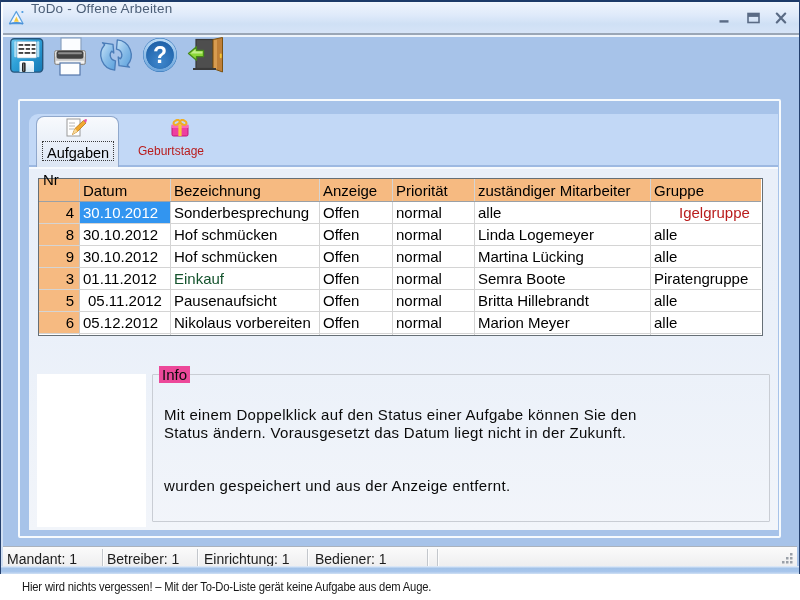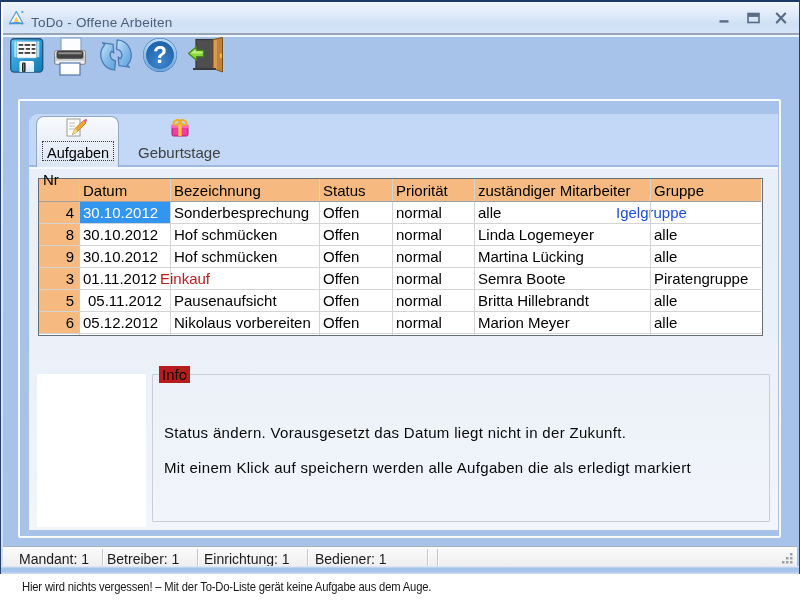--- a/index.html
+++ b/index.html
@@ -3,48 +3,48 @@
 <meta charset="utf-8">
 <style>
 * { margin:0; padding:0; box-sizing:border-box; }
 html,body { width:800px; height:600px; background:#fff; font-family:"Liberation Sans",sans-serif; overflow:hidden; }
 #win { position:absolute; left:0; top:0; width:800px; height:574px; background:#a7c3e9; }
 
 #topline { position:absolute; left:0; top:0; width:800px; height:2px; background:#1c3a68; }
 #topwhite { position:absolute; left:0; top:2px; width:800px; height:1px; background:#f0f6fc; }
 #titlebar { position:absolute; left:1px; top:3px; width:798px; height:30px;
   background:linear-gradient(#eef4fc 0%, #dfeafa 40%, #cfe0f5 70%, #d6e4f7 100%); }
-#titletext { position:absolute; left:31px; top:15px; font-size:13.5px; color:#4c5f78; letter-spacing:0.2px; }
+#titletext { position:absolute; left:31px; top:1px; font-size:13.5px; color:#4c5f78; letter-spacing:0.2px; }
 #tbsep1 { position:absolute; left:0; top:33px; width:800px; height:2px; background:#9aa6b6; }
 #tbsep2 { position:absolute; left:0; top:35px; width:800px; height:2px; background:#eef4fb; }
 
 #lline { position:absolute; left:0; top:0; width:1px; height:574px; background:#24406e; }
 #rline { position:absolute; left:799px; top:0; width:1px; height:574px; background:#24406e; }
 
 #panel { position:absolute; left:18px; top:99px; width:763px; height:439px; border:2px solid #f6fafd; border-radius:2px; }
 
 #tabstrip { position:absolute; left:29px; top:114px; width:749px; height:51px;
   background:#c2d8f6; border-radius:9px 0 0 0; }
 #tabdark { position:absolute; left:29px; top:165px; width:749px; height:1.5px; background:#9db9e2; }
 #tabwhite { position:absolute; left:29px; top:166.5px; width:749px; height:2px; background:#f7fafd; }
 #tabpage { position:absolute; left:29px; top:168.5px; width:749px; height:361.5px;
   background:linear-gradient(#e9eff9, #eaf0f9 45%, #f2f5fa); }
 #tabAuf { position:absolute; left:36px; top:116px; width:83px; height:51px;
   background:linear-gradient(#f8fafd, #e9eff8 55%, #dce6f4); border:1px solid #90a8cc; border-bottom:none; border-radius:8px 8px 0 0; }
 #tabAufFocus { position:absolute; left:42px; top:141px; width:72px; height:20px; border:1px dotted #3a3a3a; }
 #tabAufText { position:absolute; left:47px; top:145px; font-size:14.5px; color:#000; }
-#tabGebText { position:absolute; left:138px; top:144px; font-size:15px; color:#404040; }
+#tabGebText { position:absolute; left:138px; top:144px; font-size:12px; color:#b91c1c; }
 
 #grid { position:absolute; left:38px; top:178px; width:725px; height:158px; background:#fff; border:1px solid #666f76; }
 .cell { position:absolute; font-size:15px; color:#000; white-space:nowrap; overflow:hidden; }
 
 #whitebox { position:absolute; left:37px; top:374px; width:109px; height:153px; background:#fff; }
 
 #infobox { position:absolute; left:152px; top:374px; width:618px; height:148px; border:1px solid #c9cdd4; border-radius:1px; }
-#infolabel { position:absolute; left:159px; top:366px; padding:0 3px; font-size:15px; color:#0a0a0a; background:#b91c1c; }
+#infolabel { position:absolute; left:159px; top:366px; padding:0 3px; font-size:15px; color:#0a0a0a; background:#ec4899; }
 .infoline { position:absolute; left:164px; font-size:15px; letter-spacing:0.32px; color:#0a0a0a; white-space:nowrap; }
 
 #statusbar { position:absolute; left:3px; top:546px; width:794px; height:22px;
   background:linear-gradient(#fbfbfb, #ededee); border-top:1px solid #aab2bd; }
 .sbsep { position:absolute; top:2px; width:1px; height:18px; background:#c3c7cc; box-shadow:1px 0 0 #fdfdfd; }
 .sbtext { position:absolute; top:4px; font-size:14px; color:#1c1c1c; }
 #grip { position:absolute; right:3px; bottom:3px; width:13px; height:13px; }
 
 #botborder { position:absolute; left:0; top:566px; width:800px; height:8px;
   background:linear-gradient(#e8f0fa, #a2c2e8 30%, #a8c6ec 70%, #d0e0f4); }
@@ -182,48 +182,48 @@
   <div id="tabGebText">Geburtstage</div>
 
   <div id="grid"></div>
   <div id="gridcells">
       <div style="position:absolute;left:39px;top:179px;width:722px;height:23px;background:#f6ba81"></div>
       <div style="position:absolute;left:39px;top:202px;width:40px;height:132px;background:#f6ba81"></div>
       <div style="position:absolute;left:80px;top:202px;width:90px;height:21px;background:#3295f0"></div>
       <div class="cell" style="left:43px;top:171px;width:32px">Nr</div>
       <div class="cell" style="left:83px;top:181.5px;width:83px">Datum</div>
       <div class="cell" style="left:174px;top:181.5px;width:141px">Bezeichnung</div>
-      <div class="cell" style="left:323px;top:181.5px;width:65px">Status</div>
+      <div class="cell" style="left:323px;top:181.5px;width:65px">Anzeige</div>
       <div class="cell" style="left:396px;top:181.5px;width:74px">Priorität</div>
       <div class="cell" style="left:478px;top:181.5px;width:168px">zuständiger Mitarbeiter</div>
       <div class="cell" style="left:654px;top:181.5px;width:103px">Gruppe</div>
       <div class="cell" style="left:41px;top:203.5px;width:33px;text-align:right">4</div>
       <div class="cell" style="left:83px;top:203.5px;width:83px;color:#fff">30.10.2012</div>
       <div class="cell" style="left:174px;top:203.5px;width:141px;color:#000">Sonderbesprechung</div>
       <div class="cell" style="left:323px;top:203.5px;width:65px;color:#000">Offen</div>
       <div class="cell" style="left:396px;top:203.5px;width:74px;color:#000">normal</div>
       <div class="cell" style="left:478px;top:203.5px;width:168px;color:#000">alle</div>
-      <div class="cell" style="left:616px;top:203.5px;width:103px;color:#1d4ed8">Igelgruppe</div>
+      <div class="cell" style="left:679px;top:203.5px;width:103px;color:#b91c1c">Igelgruppe</div>
       <div class="cell" style="left:41px;top:225.5px;width:33px;text-align:right">8</div>
       <div class="cell" style="left:83px;top:225.5px;width:83px;color:#000">30.10.2012</div>
       <div class="cell" style="left:174px;top:225.5px;width:141px;color:#000">Hof schmücken</div>
       <div class="cell" style="left:323px;top:225.5px;width:65px;color:#000">Offen</div>
       <div class="cell" style="left:396px;top:225.5px;width:74px;color:#000">normal</div>
       <div class="cell" style="left:478px;top:225.5px;width:168px;color:#000">Linda Logemeyer</div>
       <div class="cell" style="left:654px;top:225.5px;width:103px;color:#000">alle</div>
       <div class="cell" style="left:41px;top:247.5px;width:33px;text-align:right">9</div>
       <div class="cell" style="left:83px;top:247.5px;width:83px;color:#000">30.10.2012</div>
       <div class="cell" style="left:174px;top:247.5px;width:141px;color:#000">Hof schmücken</div>
       <div class="cell" style="left:323px;top:247.5px;width:65px;color:#000">Offen</div>
       <div class="cell" style="left:396px;top:247.5px;width:74px;color:#000">normal</div>
       <div class="cell" style="left:478px;top:247.5px;width:168px;color:#000">Martina Lücking</div>
       <div class="cell" style="left:654px;top:247.5px;width:103px;color:#000">alle</div>
       <div class="cell" style="left:41px;top:269.5px;width:33px;text-align:right">3</div>
       <div class="cell" style="left:83px;top:269.5px;width:83px;color:#000">01.11.2012</div>
-      <div class="cell" style="left:160px;top:269.5px;width:141px;color:#b91c1c">Einkauf</div>
+      <div class="cell" style="left:174px;top:269.5px;width:141px;color:#14532d">Einkauf</div>
       <div class="cell" style="left:323px;top:269.5px;width:65px;color:#000">Offen</div>
       <div class="cell" style="left:396px;top:269.5px;width:74px;color:#000">normal</div>
       <div class="cell" style="left:478px;top:269.5px;width:168px;color:#000">Semra Boote</div>
       <div class="cell" style="left:654px;top:269.5px;width:103px;color:#000">Piratengruppe</div>
       <div class="cell" style="left:41px;top:291.5px;width:33px;text-align:right">5</div>
       <div class="cell" style="left:88px;top:291.5px;width:83px;color:#000">05.11.2012</div>
       <div class="cell" style="left:174px;top:291.5px;width:141px;color:#000">Pausenaufsicht</div>
       <div class="cell" style="left:323px;top:291.5px;width:65px;color:#000">Offen</div>
       <div class="cell" style="left:396px;top:291.5px;width:74px;color:#000">normal</div>
       <div class="cell" style="left:478px;top:291.5px;width:168px;color:#000">Britta Hillebrandt</div>
@@ -246,25 +246,26 @@
       <div style="position:absolute;left:39px;top:245px;width:722px;height:1px;background:#d4d4d4"></div>
       <div style="position:absolute;left:39px;top:267px;width:722px;height:1px;background:#d4d4d4"></div>
       <div style="position:absolute;left:39px;top:289px;width:722px;height:1px;background:#d4d4d4"></div>
       <div style="position:absolute;left:39px;top:311px;width:722px;height:1px;background:#d4d4d4"></div>
       <div style="position:absolute;left:39px;top:333px;width:722px;height:1px;background:#d4d4d4"></div>
     </div>
 
   <div id="whitebox"></div>
   <div id="infobox"></div>
   <div id="infolabel">Info</div>
+  <div class="infoline" style="top:406px">Mit einem Doppelklick auf den Status einer Aufgabe können Sie den</div>
   <div class="infoline" style="top:424px">Status ändern. Vorausgesetzt das Datum liegt nicht in der Zukunft.</div>
-  <div class="infoline" style="top:459px">Mit einem Klick auf speichern werden alle Aufgaben die als erledigt markiert</div>
+  <div class="infoline" style="top:477px">wurden gespeichert und aus der Anzeige entfernt.</div>
 
   <div id="statusbar">
-    <div class="sbtext" style="left:16px">Mandant: 1</div>
+    <div class="sbtext" style="left:4px">Mandant: 1</div>
     <div class="sbtext" style="left:104px">Betreiber: 1</div>
     <div class="sbtext" style="left:201px">Einrichtung: 1</div>
     <div class="sbtext" style="left:312px">Bediener: 1</div>
     <div class="sbsep" style="left:99px"></div>
     <div class="sbsep" style="left:194px"></div>
     <div class="sbsep" style="left:304px"></div>
     <div class="sbsep" style="left:424px"></div>
     <div class="sbsep" style="left:434px"></div>
     <svg id="grip" viewBox="0 0 13 13">
       <g fill="#9aa0a8">

